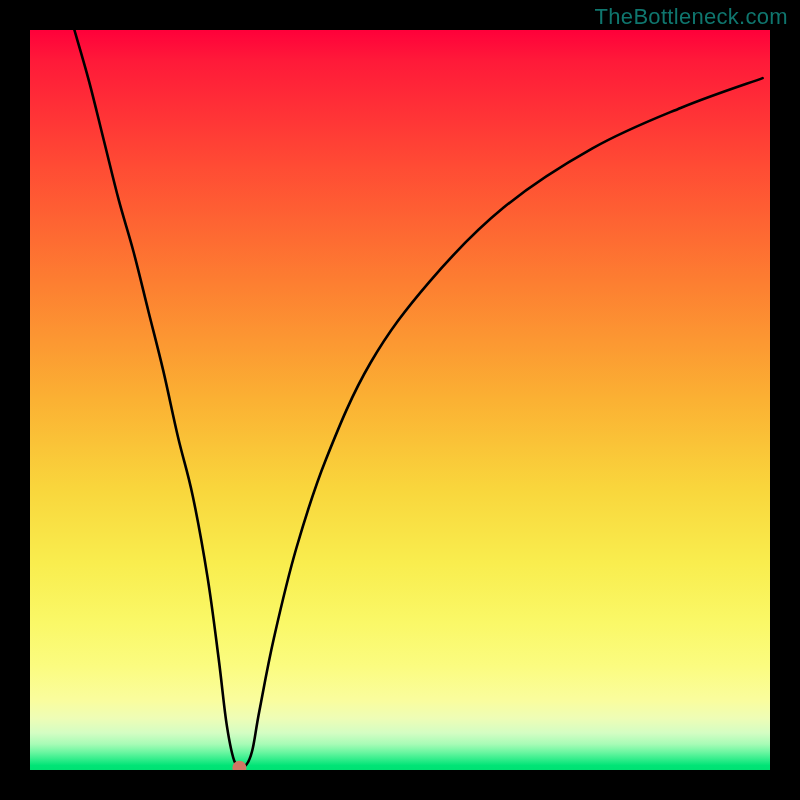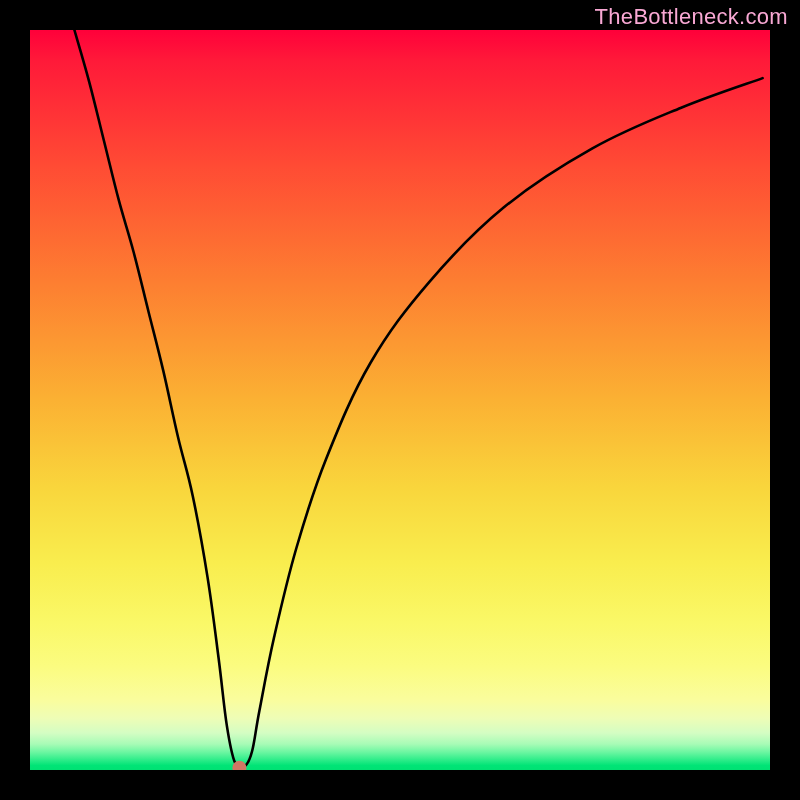--- a/index.html
+++ b/index.html
@@ -59,21 +59,21 @@
     position: absolute;
     top: 0;
     left: 0;
     width: 100%;
     height: 100%;
   }
   .watermark {
     position: absolute;
     top: 4px;
     right: 12px;
-    color: #f9a8d4;
+    color: #0f766e;
     font-size: 22px;
     letter-spacing: 0.3px;
     user-select: none;
   }
 </style>
 </head>
 <body>
 
 <div class="frame">
   <div class="watermark">TheBottleneck.com</div>

